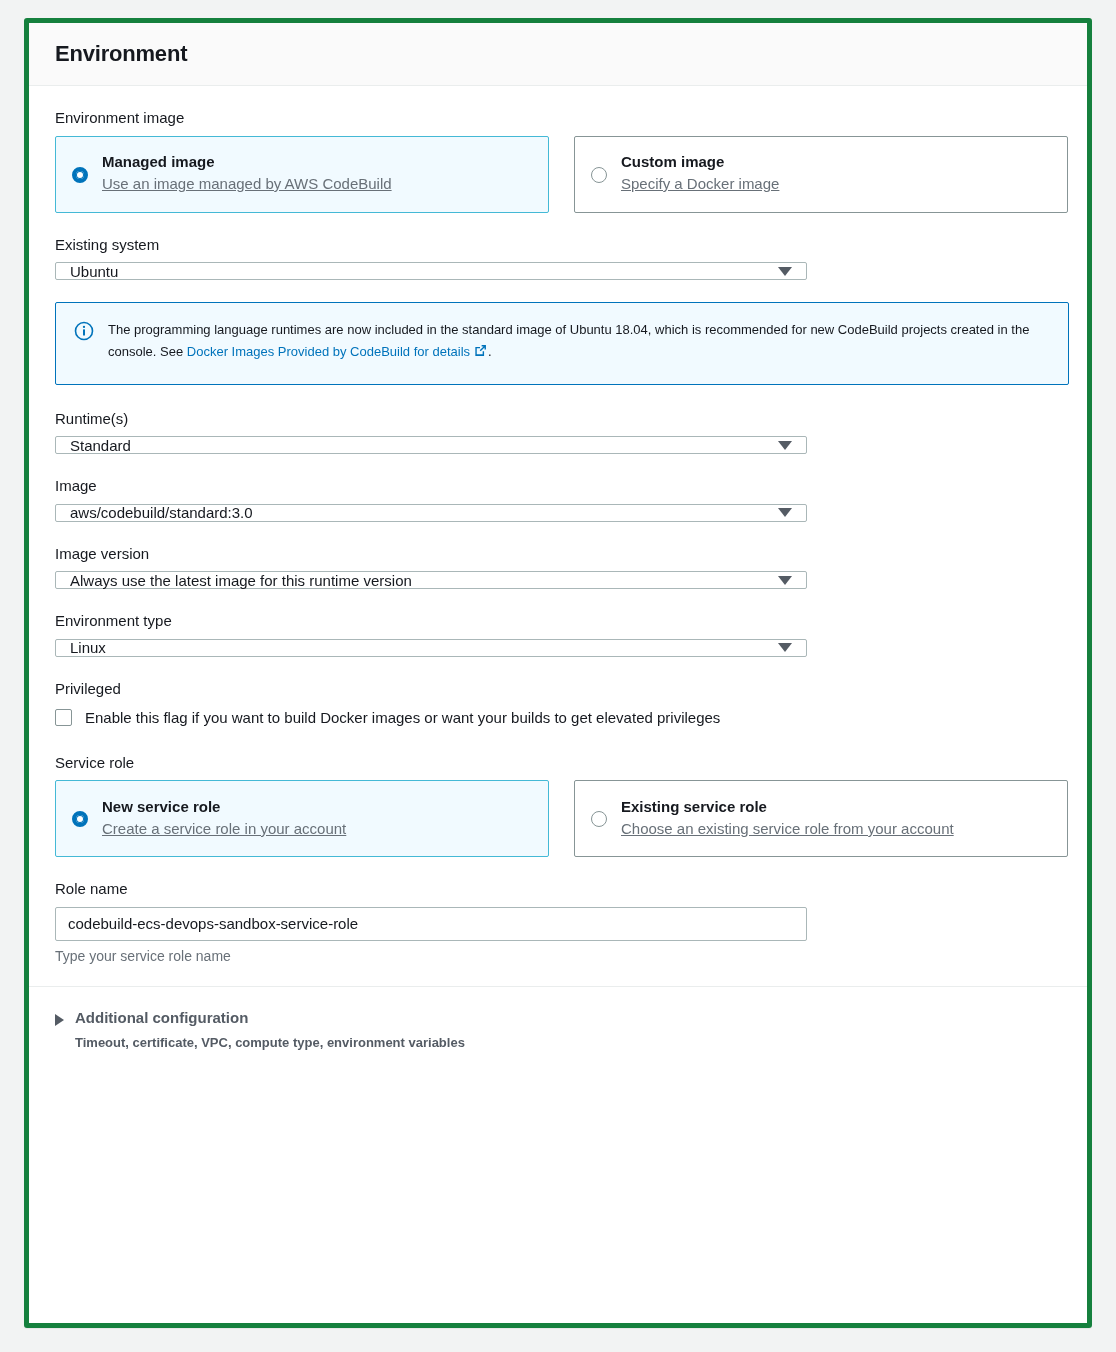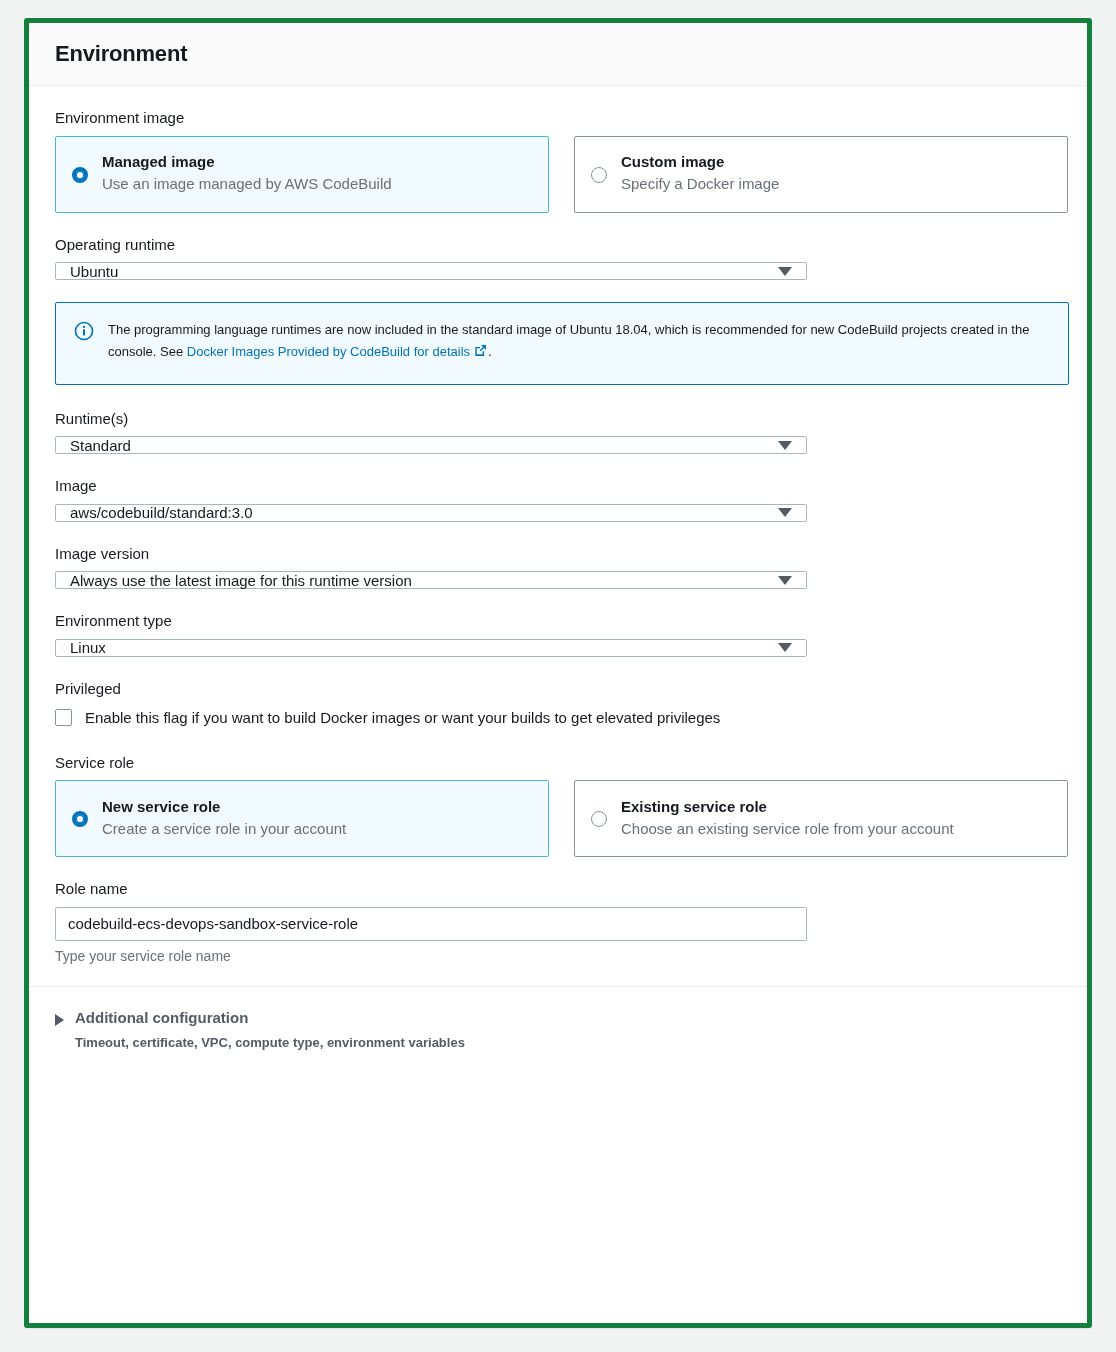--- a/index.html
+++ b/index.html
@@ -72,21 +72,21 @@
   .radio.checked {
     border: 4px solid #0073bb;
     background: #ffffff;
     box-shadow: inset 0 0 0 1px #0073bb;
   }
   .tile-text { line-height: 1.35; }
   .tile-title {
     font-size: 15px; font-weight: bold; color: #16191f;
     margin-bottom: 2px;
   }
-  .tile-desc { font-size: 15px; color: #687078; }
+  .tile-desc { font-size: 15px; color: #687078; text-decoration: underline; }
 
   
   .select {
     width: 752px; height: 18px;
     border: 1px solid #aab7b8;
     border-radius: 2px;
     background: #fff;
     display: flex;
     align-items: center;
     padding: 0 10px 0 14px;
@@ -198,21 +198,21 @@
             <div class="radio"></div>
             <div class="tile-text">
               <div class="tile-title">Custom image</div>
               <div class="tile-desc">Specify a Docker image</div>
             </div>
           </div>
         </div>
       </div>
 
       <div class="group">
-        <div class="field-label">Operating runtime</div>
+        <div class="field-label">Existing system</div>
         <div class="select">
           <span class="val">Ubuntu</span>
           <span class="caret"></span>
         </div>
       </div>
 
       <div class="alert">
         <span class="info-icon">
           <svg width="20" height="20" viewBox="0 0 20 20">
             <circle cx="10" cy="10" r="8.5" fill="none" stroke="#0073bb" stroke-width="1.6"></circle>

